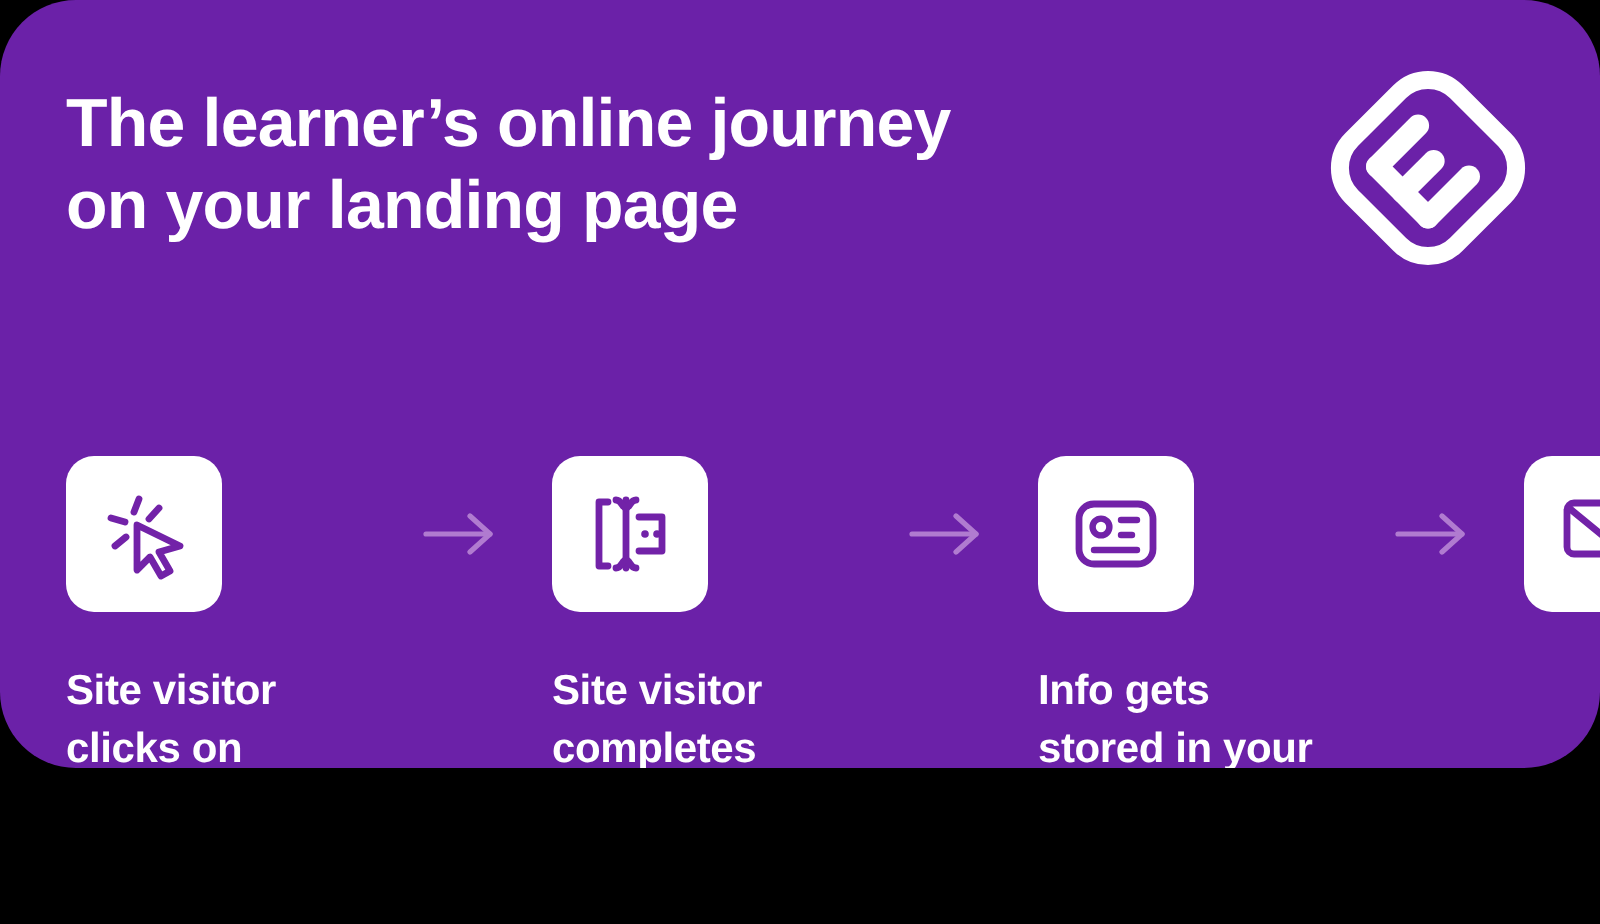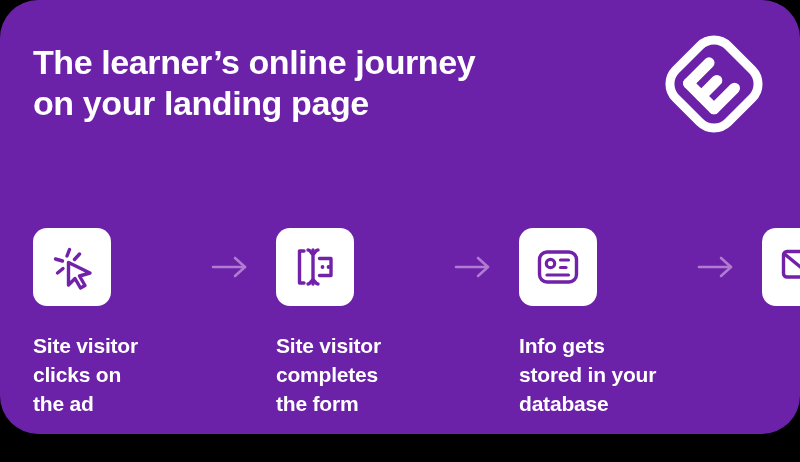--- a/index.html
+++ b/index.html
@@ -10,21 +10,21 @@
   body {
     width: 800px;
     height: 462px;
     overflow: hidden;
     font-family: "Liberation Sans", sans-serif;
   }
 
   .card {
     position: relative;
     width: 800px;
-    height: 434px;
+    height: 384px;
     box-sizing: border-box;
     background: #6B21A8;
     border-radius: 38px;
     overflow: hidden;
     text-decoration: underline;
   }
 
   
   .header {
     position: absolute;

